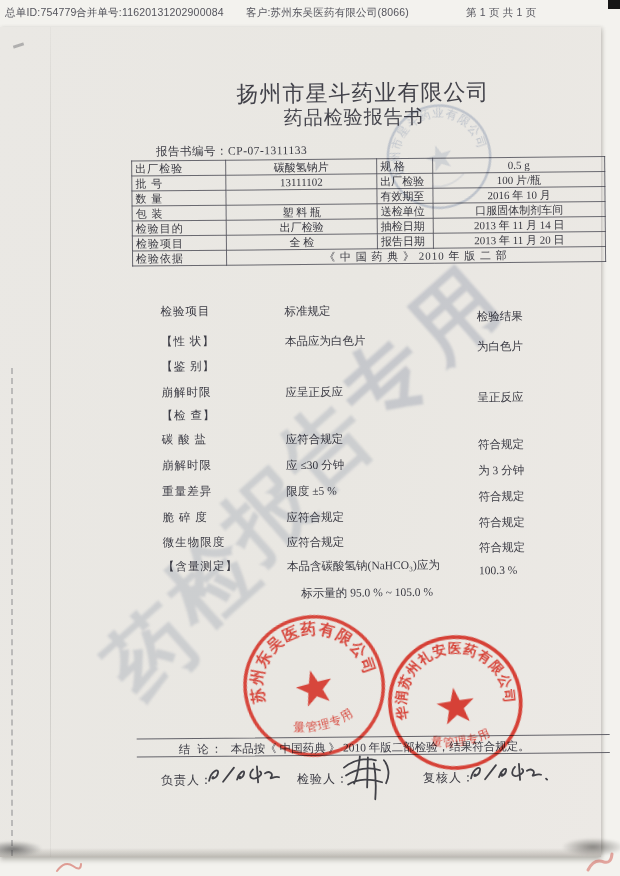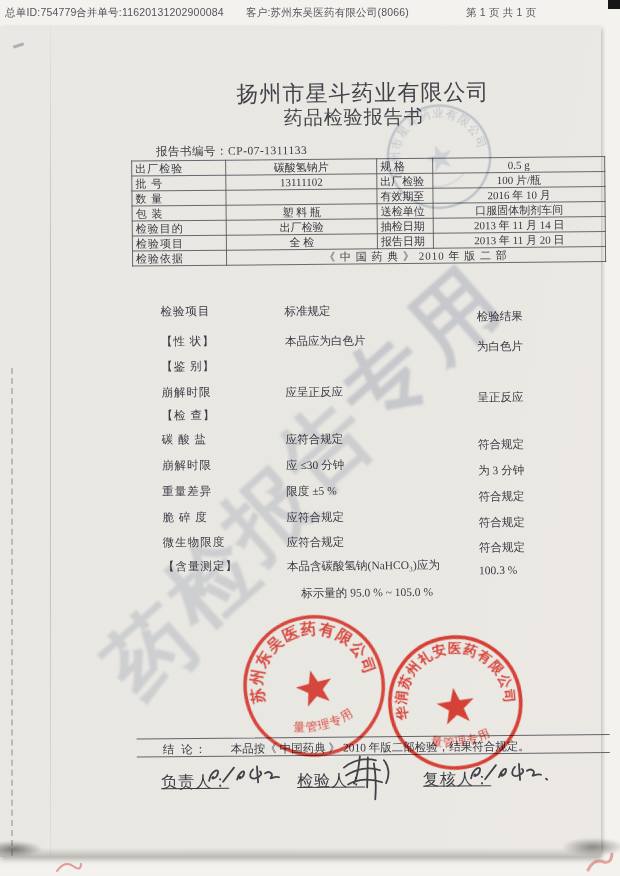--- a/index.html
+++ b/index.html
@@ -63,26 +63,26 @@
   .res-head span, .res-row span { position:absolute; white-space:nowrap;
     font-size:11.5px; color:#3b3b44; }
   .c-item { left:162px; letter-spacing:1px; }
   .c-std  { left:286px; top:1px; }
   .c-res  { left:478px; top:8px; }
 
   
   .conclusion { left:134px; top:737px; width:473px; height:19px;
     border-top:1px solid rgba(66,66,76,.8); border-bottom:1px solid rgba(66,66,76,.8); }
   .conclusion span { position:absolute; top:3px; font-size:11.5px; color:#3b3b44; white-space:nowrap; }
-  .concl-label { left:26px; letter-spacing:2px;text-align:right; }
+  .concl-label { left:42px; letter-spacing:2px;text-align:right; }
   .concl-text  { left:94px; }
 
   
-  .sign-row span.sig-label { position:absolute; top:771px; font-size:16px;
-    color:#3c3c44; letter-spacing:1px; white-space:nowrap;text-decoration:underline; }
+  .sign-row span.sig-label { position:absolute; top:771px; font-size:12px;
+    color:#3c3c44; letter-spacing:1px; white-space:nowrap; }
   .sig-svg { position:absolute; }
   .sig-svg path { fill:none; stroke:#23232c; stroke-width:1.8;
     stroke-linecap:round; stroke-linejoin:round; opacity:.85; }
 
   
   .wm span { position:absolute; font-size:84px; line-height:1; font-weight:700;
     color:rgba(150,157,174,.34); transform:rotate(-41deg);
     filter:blur(1.1px); mix-blend-mode:multiply; pointer-events:none; }
 
   

